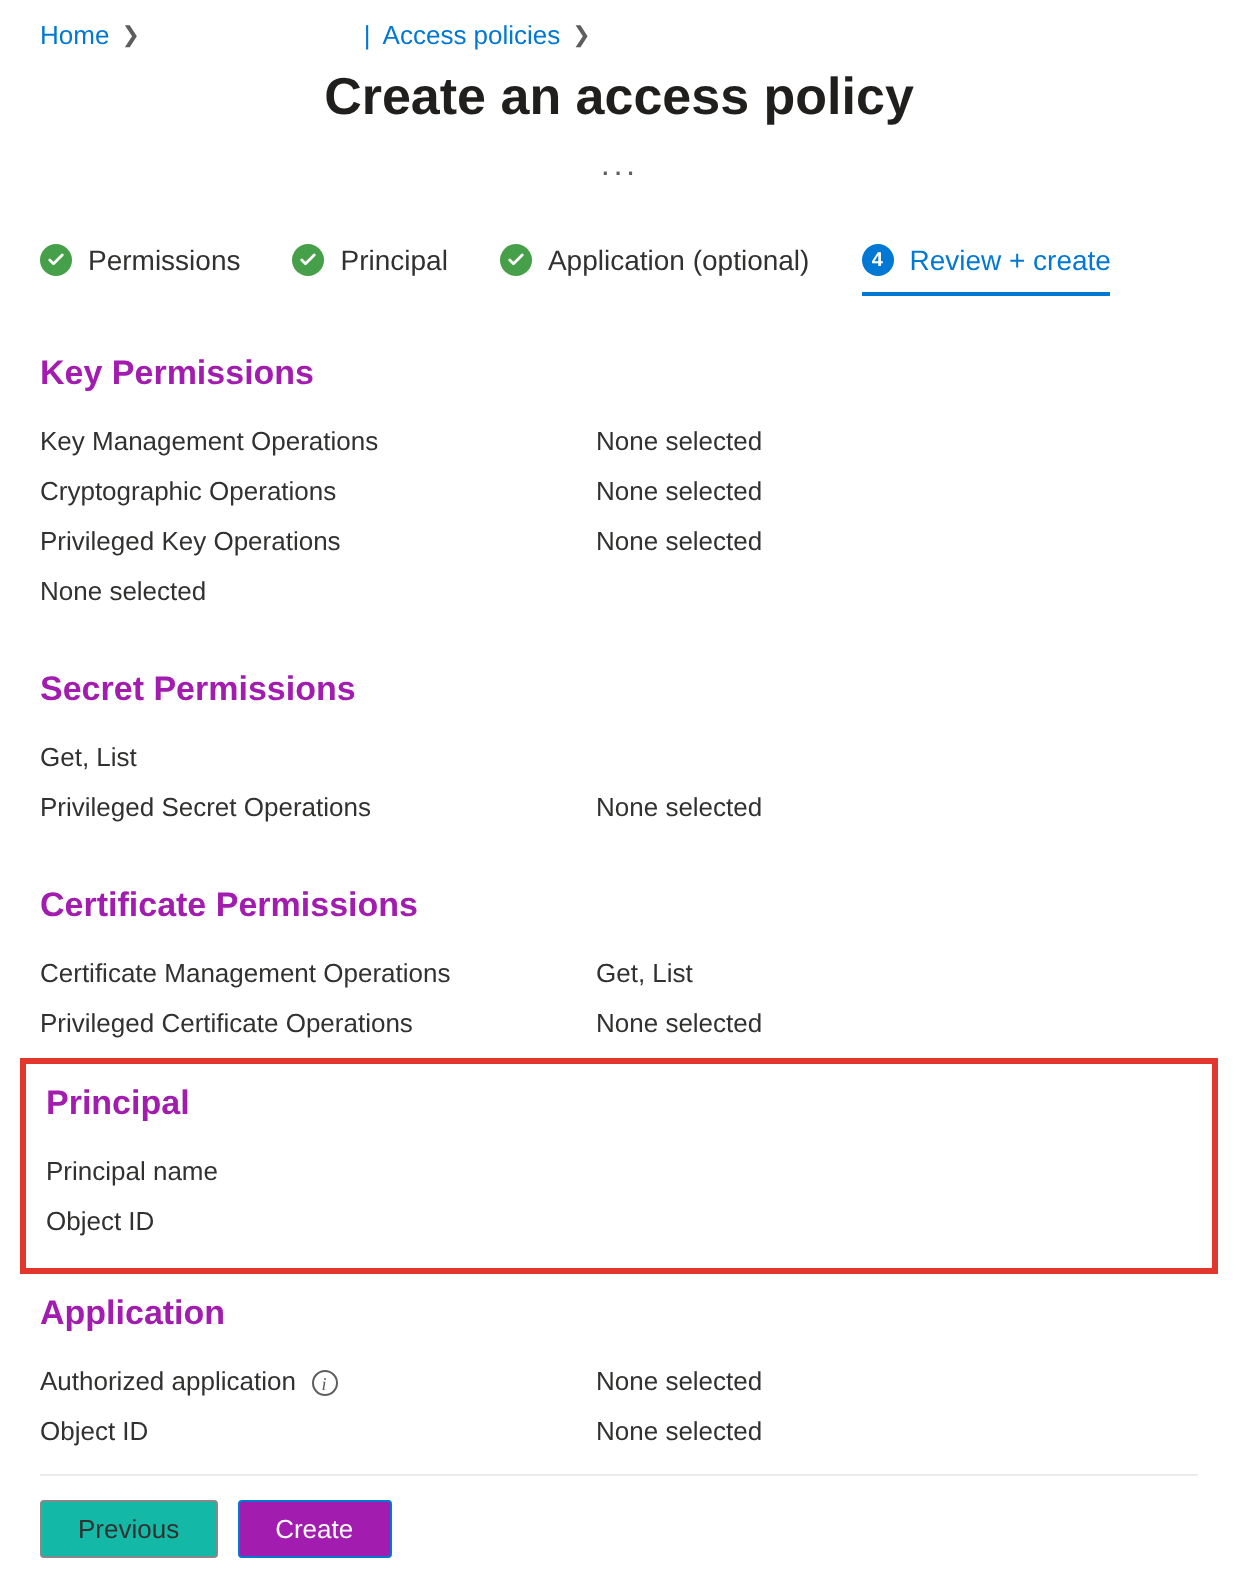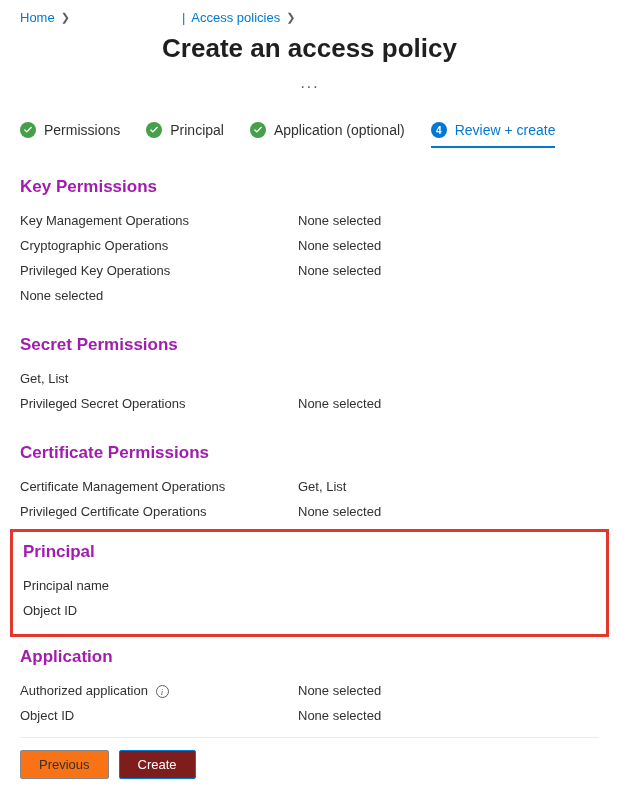--- a/index.html
+++ b/index.html
@@ -147,26 +147,26 @@
       gap: 10px;
     }
     .btn {
       padding: 6px 18px;
       font-size: 13px;
       border-radius: 2px;
       cursor: pointer;
       font-family: inherit;
     }
     .btn-secondary {
-      background: #f97316;
+      background: #14b8a6;
       border: 1px solid #8a8886;
       color: #323130;
     }
     .btn-primary {
-      background: #7f1d1d;
+      background: #a21caf;
       border: 1px solid #0078d4;
       color: #fff;
     }
   </style>
 </head>
 <body>
 
 <div class="breadcrumb">
   <a href="#">Home</a>
   <span class="sep">❯</span>

